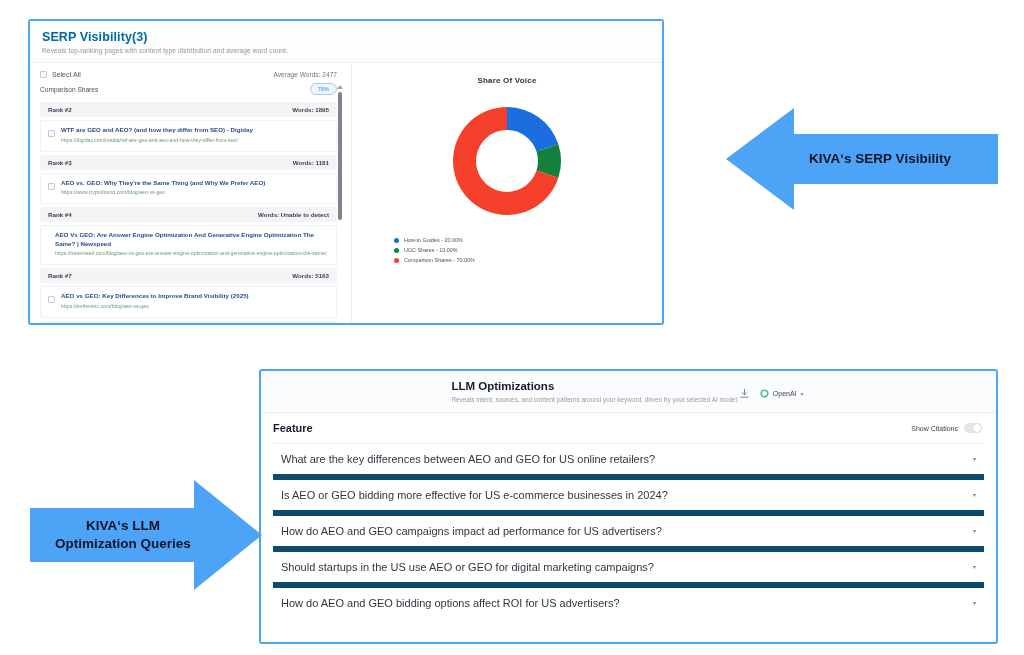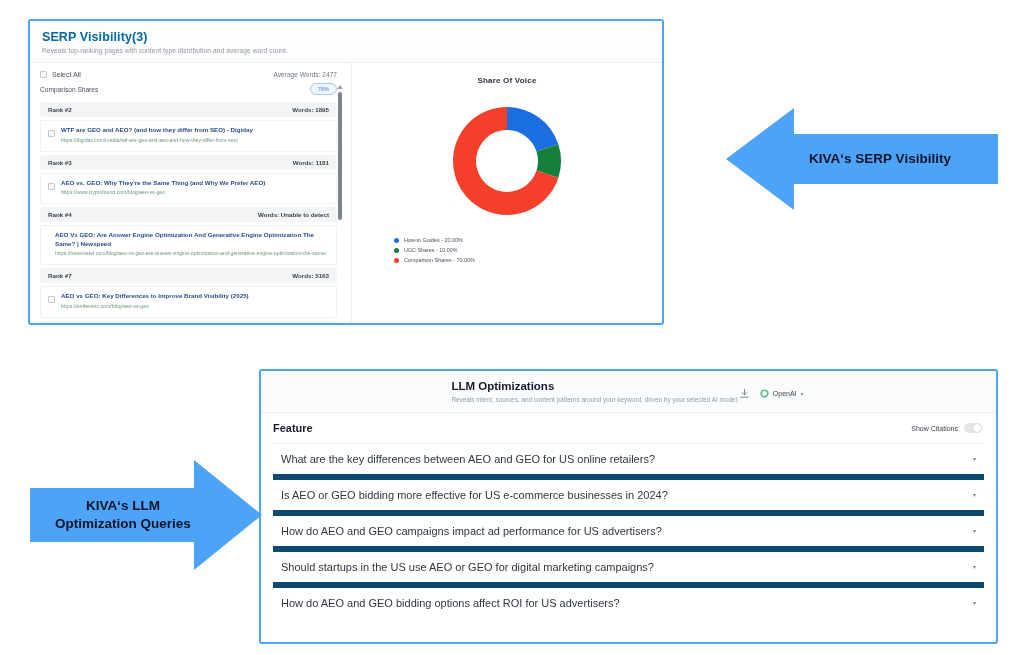--- a/index.html
+++ b/index.html
@@ -162,21 +162,21 @@
   .callout { position:absolute; }
   .callout svg { display:block; }
   .callout .lbl {
     position:absolute; top:0; left:0; width:100%; height:100%;
     display:flex; flex-direction:column; align-items:center; justify-content:center;
     font-size:13.5px; font-weight:bold; color:#11152b;
     line-height:1.3; text-align:center; pointer-events:none;
   }
   #arrow-serp { left:726px; top:108px; width:272px; height:102px; }
   #arrow-serp .lbl { padding-left:36px; }
-  #arrow-llm  { left:30px;  top:460px; width:232px; height:110px; }
+  #arrow-llm  { left:30px;  top:480px; width:232px; height:110px; }
   #arrow-llm .lbl  { padding-right:46px; }
 </style>
 </head>
 <body>
 
 <div class="panel" id="serp-panel">
 
   <div class="serp-header">
     <div class="serp-title">SERP Visibility(3)</div>
     <div class="serp-sub">Reveals top-ranking pages with content type distribution and average word count.</div>

